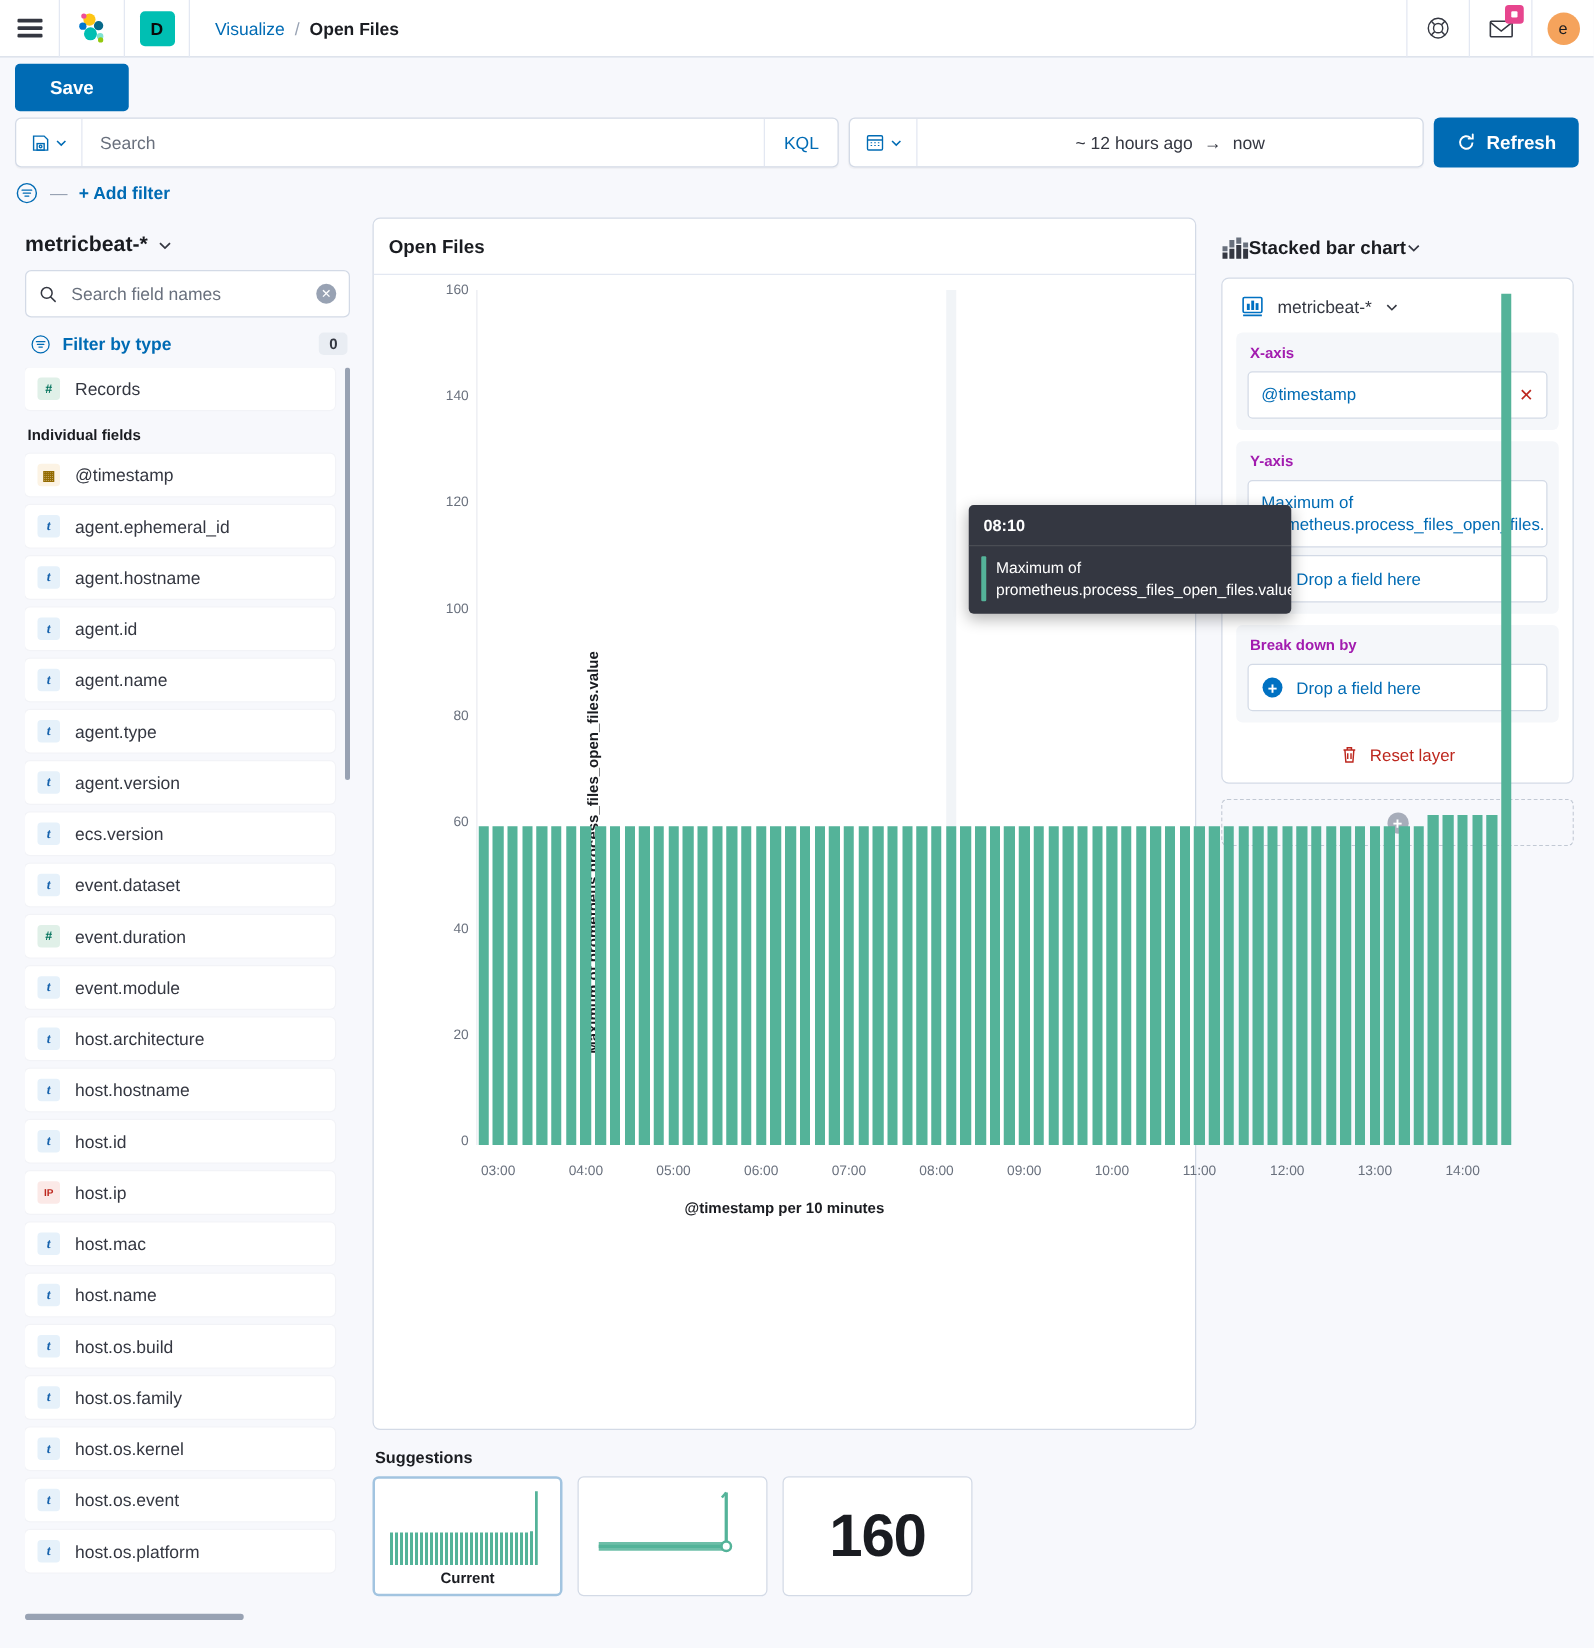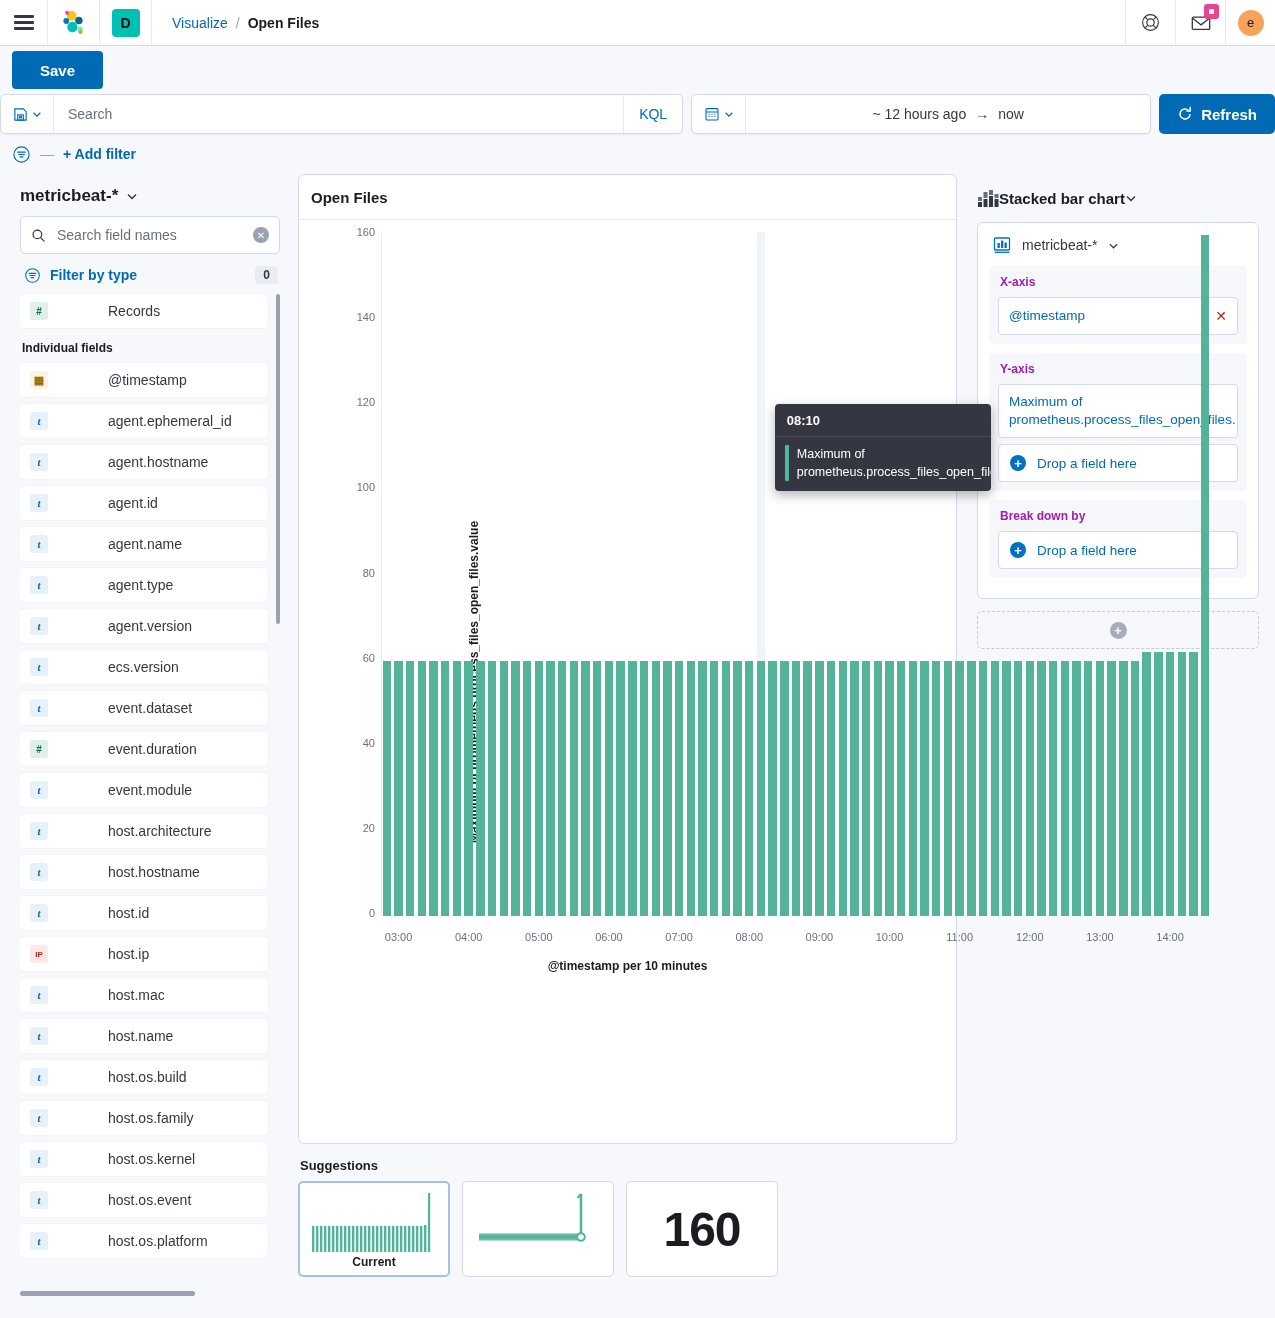--- a/index.html
+++ b/index.html
@@ -45,21 +45,21 @@
 
   
   .savebar { height:48px; display:flex; align-items:center; padding:0 12px; }
   .btn-save {
     background:#006BB4; color:#fff; border:none; border-radius:4px;
     height:38px; padding:0 28px; font-size:15px; font-weight:600; cursor:pointer;
     font-family:"Liberation Sans", sans-serif;
   }
 
   
-  .querybar { padding:0 0; display:flex; gap:8px; align-items:center; }
+  .querybar { padding:0 12px; display:flex; gap:8px; align-items:center; }
   .query-group {
     flex:1; display:flex; align-items:center; height:40px; background:#fff;
     border:1px solid #D3DAE6; border-radius:5px; overflow:hidden;
     box-shadow:0 1px 1px rgba(0,0,0,0.04);
   }
   .saved-q { width:53px; height:100%; display:flex; align-items:center; justify-content:center; gap:4px;
              border-right:1px solid #E3E8F2; color:#006BB4; cursor:pointer; }
   .q-input { flex:1; border:none; outline:none; height:100%; padding:0 14px; font-size:14px;
              color:#343741; font-family:"Liberation Sans", sans-serif; background:transparent; }
   .q-input::placeholder { color:#69707D; }
@@ -112,21 +112,21 @@
     box-shadow:0 0 0 1px rgba(0,0,0,0.02);
   }
   .ftype {
     width:18px; height:18px; border-radius:3px; display:flex; align-items:center;
     justify-content:center; font-size:10px; font-weight:700; flex:none;
   }
   .ftype.string { background:#E6F1FA; color:#1763AD; font-style:italic; font-family:"Liberation Serif", serif; font-size:11px; }
   .ftype.number { background:#E0F0E8; color:#00725B; }
   .ftype.date   { background:#FCF3E4; color:#946B00; font-size:11px; }
   .ftype.ip     { background:#FBE9E7; color:#BD271E; font-size:8px; }
-  .field-name { font-size:14px; color:#343741; white-space:nowrap;margin-left:48px; }
+  .field-name { font-size:14px; color:#343741; white-space:nowrap; }
   .section-label { font-size:12px; font-weight:700; color:#1a1c21; padding:6px 0 8px 2px; }
   .vscroll { position:absolute; right:0px; top:0px; width:4px; height:330px; background:#98A2B3;
              border-radius:2px; }
   .hscroll { position:absolute; left:20px; bottom:6px; width:175px; height:5px; background:#98A2B3;
              border-radius:3px; }
 
   
   .workspace { flex:1; padding:0 8px; display:flex; flex-direction:column; }
   .chartcard { background:#fff; border:1px solid #D3DAE6; border-radius:6px; height:970px;
                display:flex; flex-direction:column; }
@@ -142,21 +142,21 @@
   .yticks { position:absolute; left:28px; top:0; width:48px; height:100%; }
   .plot { position:absolute; left:82px; right:48px; top:0; bottom:0; }
   .axis-line { position:absolute; left:0; top:12px; bottom:227px; width:1px; background:#EAECF1; }
   .hoverband { position:absolute; background:#F1F4F7; }
   .bar { position:absolute; bottom:227px; background:#54B399; }
   .xticks { position:absolute; left:0; right:0; bottom:196px; height:16px; }
   .xtick { position:absolute; font-size:11px; color:#69707D; transform:translateX(-50%); }
   .xlabel { position:absolute; left:0; right:0; bottom:170px; text-align:center;
             font-size:12px; font-weight:700; color:#1a1c21; }
   .tooltip {
-    position:absolute; background:#343741; color:#fff; border-radius:4px; width:216px;
+    position:absolute; background:#343741; color:#fff; border-radius:4px; width:258px;
     box-shadow:0 4px 12px rgba(0,0,0,0.3); overflow:hidden; z-index:20;
   }
   .tt-head { font-size:13px; font-weight:700; padding:9px 12px 8px; border-bottom:1px solid #4a4d54; }
   .tt-body { display:flex; padding:8px 10px 10px 0; gap:8px; }
   .tt-swatch { width:4px; background:#54B399; border-radius:1px; margin-left:10px; flex:none; }
   .tt-name { font-size:12.5px; line-height:18px; flex:1; }
 
   
   .suggestions { margin-top:14px; }
   .sugg-title { font-size:13px; font-weight:700; color:#1a1c21; padding:0 0 8px 2px; }
@@ -664,19 +664,28 @@
       </div>
 
       <div class="dim-group">
         <div class="dim-label">Break down by</div>
         <div class="drop-chip">
           <span class="plus-circle">+</span>
           <span>Drop a field here</span>
         </div>
       </div>
 
+      <div class="reset-layer">
+        <svg width="15" height="16" viewBox="0 0 16 17" fill="none" stroke="#BD271E" stroke-width="1.25">
+          <path d="M3 4.2 h10"></path>
+          <path d="M6.2 4.2 V2.4 h3.6 V4.2"></path>
+          <path d="M4.2 4.2 L5 14.5 h6 L11.8 4.2"></path>
+          <path d="M6.6 7 v5 M9.4 7 v5"></path>
+        </svg>
+        <span>Reset layer</span>
+      </div>
     </div>
 
     <div class="addlayer">
       <span class="plus-grey">+</span>
     </div>
   </div>
 </div>
 
 </body></html>

